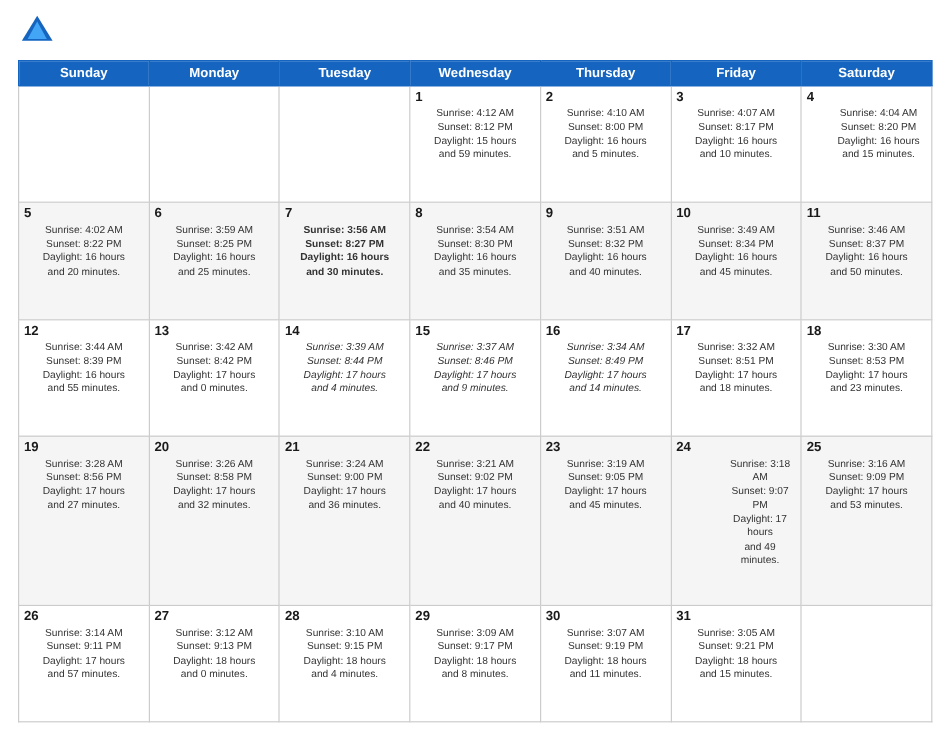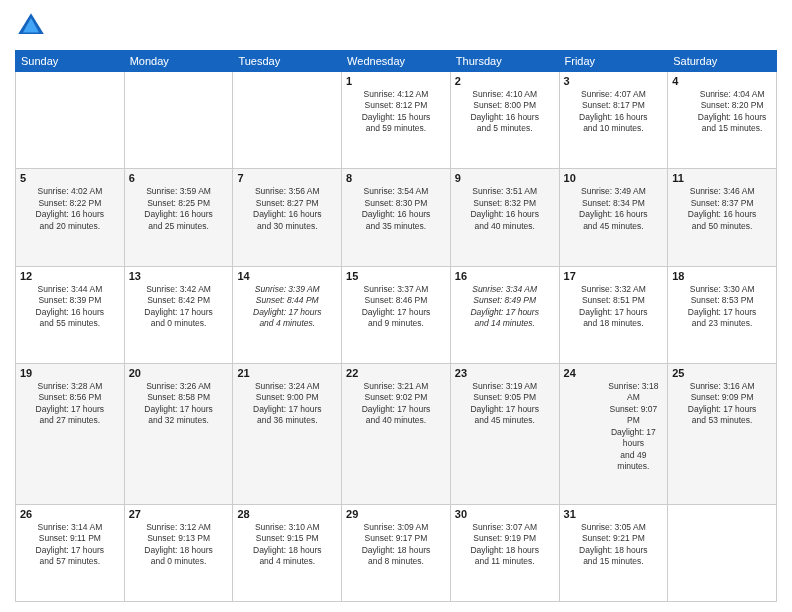--- a/index.html
+++ b/index.html
@@ -56,23 +56,23 @@
     }
     .calendar {
       width: 100%;
       border-collapse: collapse;
       flex: 1;
     }
     .calendar thead tr th {
       background-color: #1565c0;
       color: white;
       font-size: 11px;
-      font-weight: normal;
+      font-weight: bold;
       padding: 4px 5px;
-      text-align: left;
+      text-align: center;
       border: 1px solid #1565c0;
       margin-top: 11px;
     }
     .calendar tbody tr td {
       border: 1px solid #ccc;
       vertical-align: top;
       padding: 3px 4px;
       font-size: 9px;
       color: #333;
       width: calc(100% / 7);
@@ -178,21 +178,21 @@
           </td>
           <td>
             <span class="day-number">6</span>
             <div class="day-info" style="white-space: pre-line;">Sunrise: 3:59 AM
 Sunset: 8:25 PM
 Daylight: 16 hours
 and 25 minutes.</div>
           </td>
           <td>
             <span class="day-number">7</span>
-            <div class="day-info" style="white-space: pre-line;">Sunrise: 3:56 AM
+            <div class="day-info" style="white-space: pre-line; font-weight: bold;">Sunrise: 3:56 AM
 Sunset: 8:27 PM
 Daylight: 16 hours
 and 30 minutes.</div>
           </td>
           <td>
             <span class="day-number">8</span>
             <div class="day-info" style="white-space: pre-line;">Sunrise: 3:54 AM
 Sunset: 8:30 PM
 Daylight: 16 hours
 and 35 minutes.</div>
@@ -236,21 +236,21 @@
           </td>
           <td>
             <span class="day-number">14</span>
             <div class="day-info" style="white-space: pre-line; font-style: italic;">Sunrise: 3:39 AM
 Sunset: 8:44 PM
 Daylight: 17 hours
 and 4 minutes.</div>
           </td>
           <td>
             <span class="day-number">15</span>
-            <div class="day-info" style="white-space: pre-line;">Sunrise: 3:37 AM
+            <div class="day-info" style="white-space: pre-line; font-style: italic;">Sunrise: 3:37 AM
 Sunset: 8:46 PM
 Daylight: 17 hours
 and 9 minutes.</div>
           </td>
           <td>
             <span class="day-number">16</span>
             <div class="day-info" style="white-space: pre-line; font-style: italic;">Sunrise: 3:34 AM
 Sunset: 8:49 PM
 Daylight: 17 hours
 and 14 minutes.</div>

